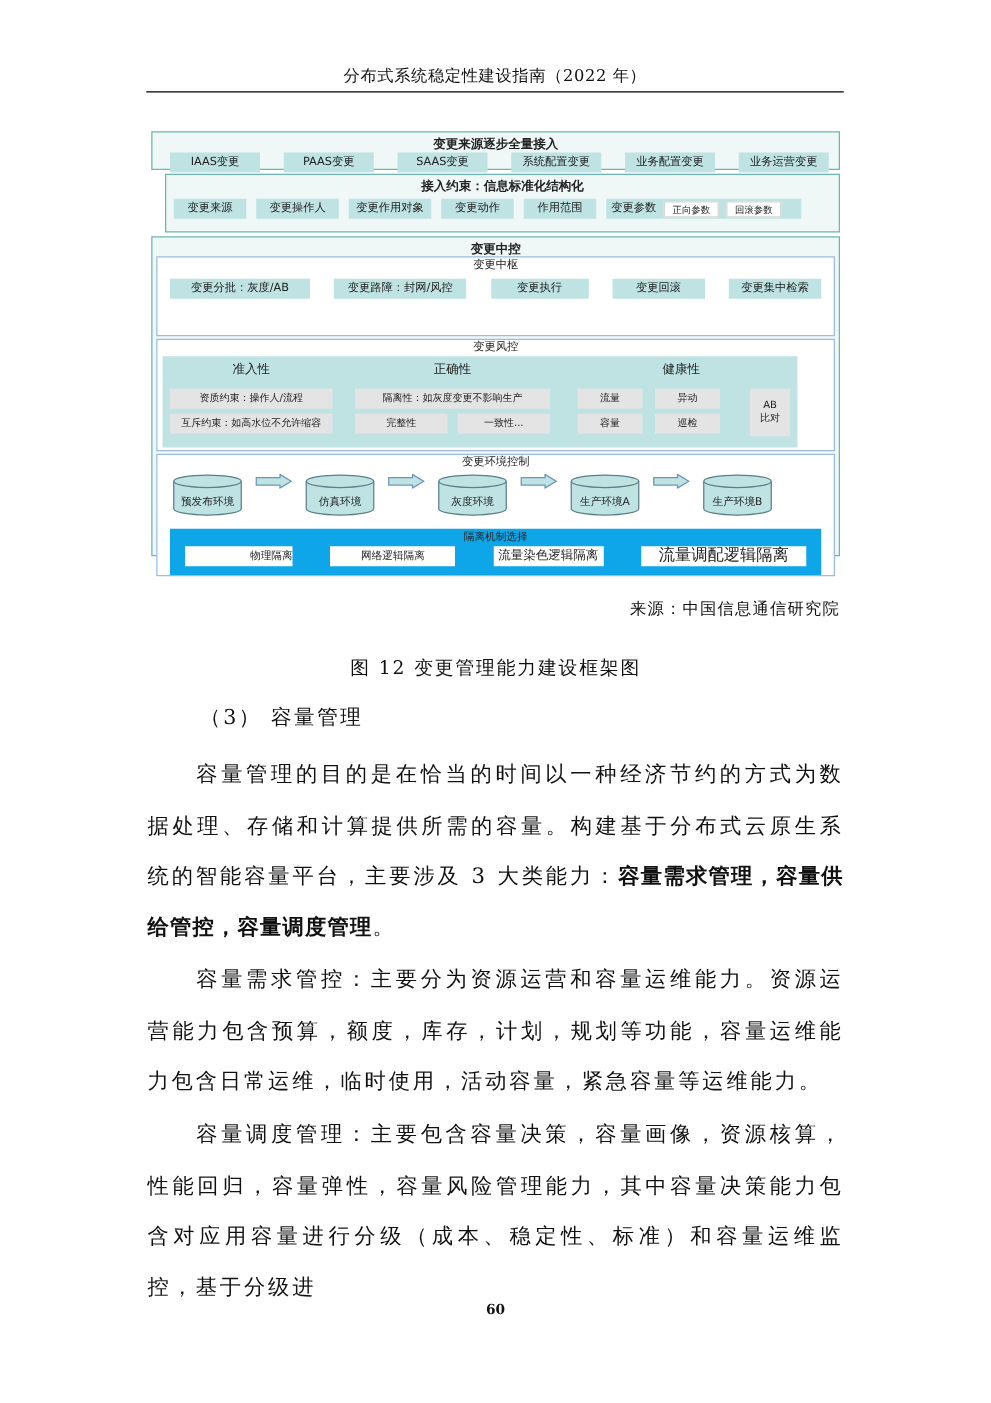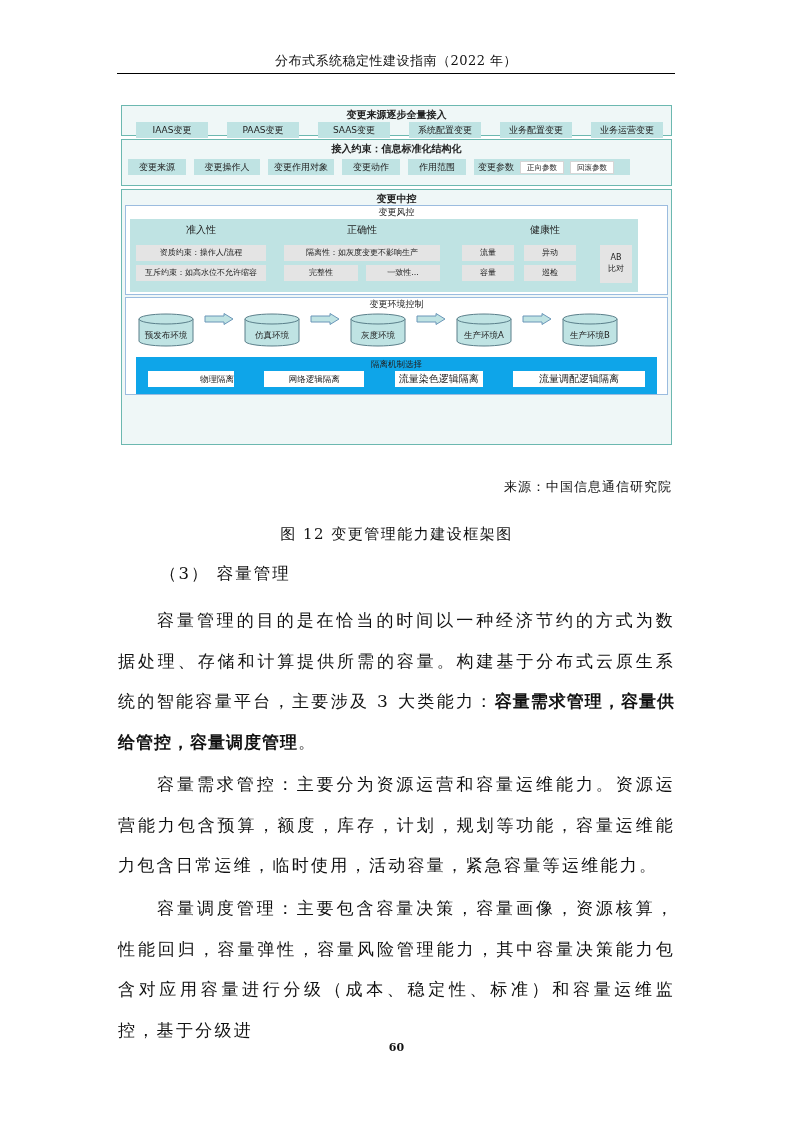--- a/index.html
+++ b/index.html
@@ -15,21 +15,21 @@
   .panel-title { text-align: center; font-weight: bold; font-size: 10px; padding-top: 2px; height: 15px; }
   .row { display: flex; align-items: center; }
   .chip { background: #bfe3e3; text-align: center; height: 16px; line-height: 16px; white-space: nowrap; }
   .chip.white { background: #fff; border: 1px solid #d6d6d6; }
   .chip.grey { background: #e4e4e4; }
 
   .p1 { height: 31px; }
   .p1 .row { padding: 1px 8px 0 14px; justify-content: space-between; }
   .p1 .chip { width: 72px; }
 
-  .p2 { height: 47px; }
+  .p2 { height: 47px; margin-left: 11px; }
   .p2 .row { padding: 4px 6px 0 6px; gap: 8px; }
 
   .p3 { height: 256px; padding: 0 3px; }
   .inner { border: 1px solid #9bbcdf; background: #fff; margin-bottom: 2px; }
   .inner-title { text-align: center; font-size: 9px; height: 13px; line-height: 13px; }
   .hub { height: 64px; }
   .hub .row { padding: 4px 10px 0 10px; justify-content: space-between; }
 
   .risk { height: 90px; padding: 0 4px; }
   .risk-cols { display: flex; gap: 0; }
@@ -91,20 +91,30 @@
         <span>变更参数</span>
         <span class="chip white" style="width:44px; height:13px; line-height:11px; font-size:7.5px;">正向参数</span>
         <span class="chip white" style="width:44px; height:13px; line-height:11px; font-size:7.5px;">回滚参数</span>
       </div>
     </div>
   </div>
 
   <div class="panel p3">
     <div class="panel-title">变更中控</div>
 
+    <div class="inner hub">
+      <div class="inner-title">变更中枢</div>
+      <div class="row">
+        <div class="chip" style="width:112px">变更分批：灰度/AB</div>
+        <div class="chip" style="width:106px">变更路障：封网/风控</div>
+        <div class="chip" style="width:78px">变更执行</div>
+        <div class="chip" style="width:74px">变更回滚</div>
+        <div class="chip" style="width:74px">变更集中检索</div>
+      </div>
+    </div>
 
     <div class="inner risk">
       <div class="inner-title">变更风控</div>
       <div class="risk-cols">
         <div class="risk-col" style="width:142px">
           <div class="risk-col-title">准入性</div>
           <div class="chip grey" style="margin:4px 2px 4px 2px; font-size:8px;">资质约束：操作人/流程</div>
           <div class="chip grey" style="margin:0 2px; font-size:8px;">互斥约束：如高水位不允许缩容</div>
         </div>
         <div class="risk-col" style="width:180px">
@@ -191,21 +201,21 @@
             </svg>
           <span>生产环境B</span>
         </div>
       </div>
       <div class="iso">
         <div class="iso-title">隔离机制选择</div>
         <div class="iso-row">
           <div class="chip" style="width:86px; font-size:8.5px;text-align:right;">物理隔离</div>
           <div class="chip" style="width:100px; font-size:8.5px;">网络逻辑隔离</div>
           <div class="chip" style="width:88px; font-size:10px;">流量染色逻辑隔离</div>
-          <div class="chip" style="width:132px; font-size:10px;">流量调配逻辑隔离</div>
+          <div class="chip" style="width:132px; font-size:13px;">流量调配逻辑隔离</div>
         </div>
       </div>
     </div>
   </div>
 </div>
 
 <div class="source">来源：中国信息通信研究院</div>
 <div class="caption">图 12 变更管理能力建设框架图</div>
 
 <div class="section">（3） 容量管理</div>

